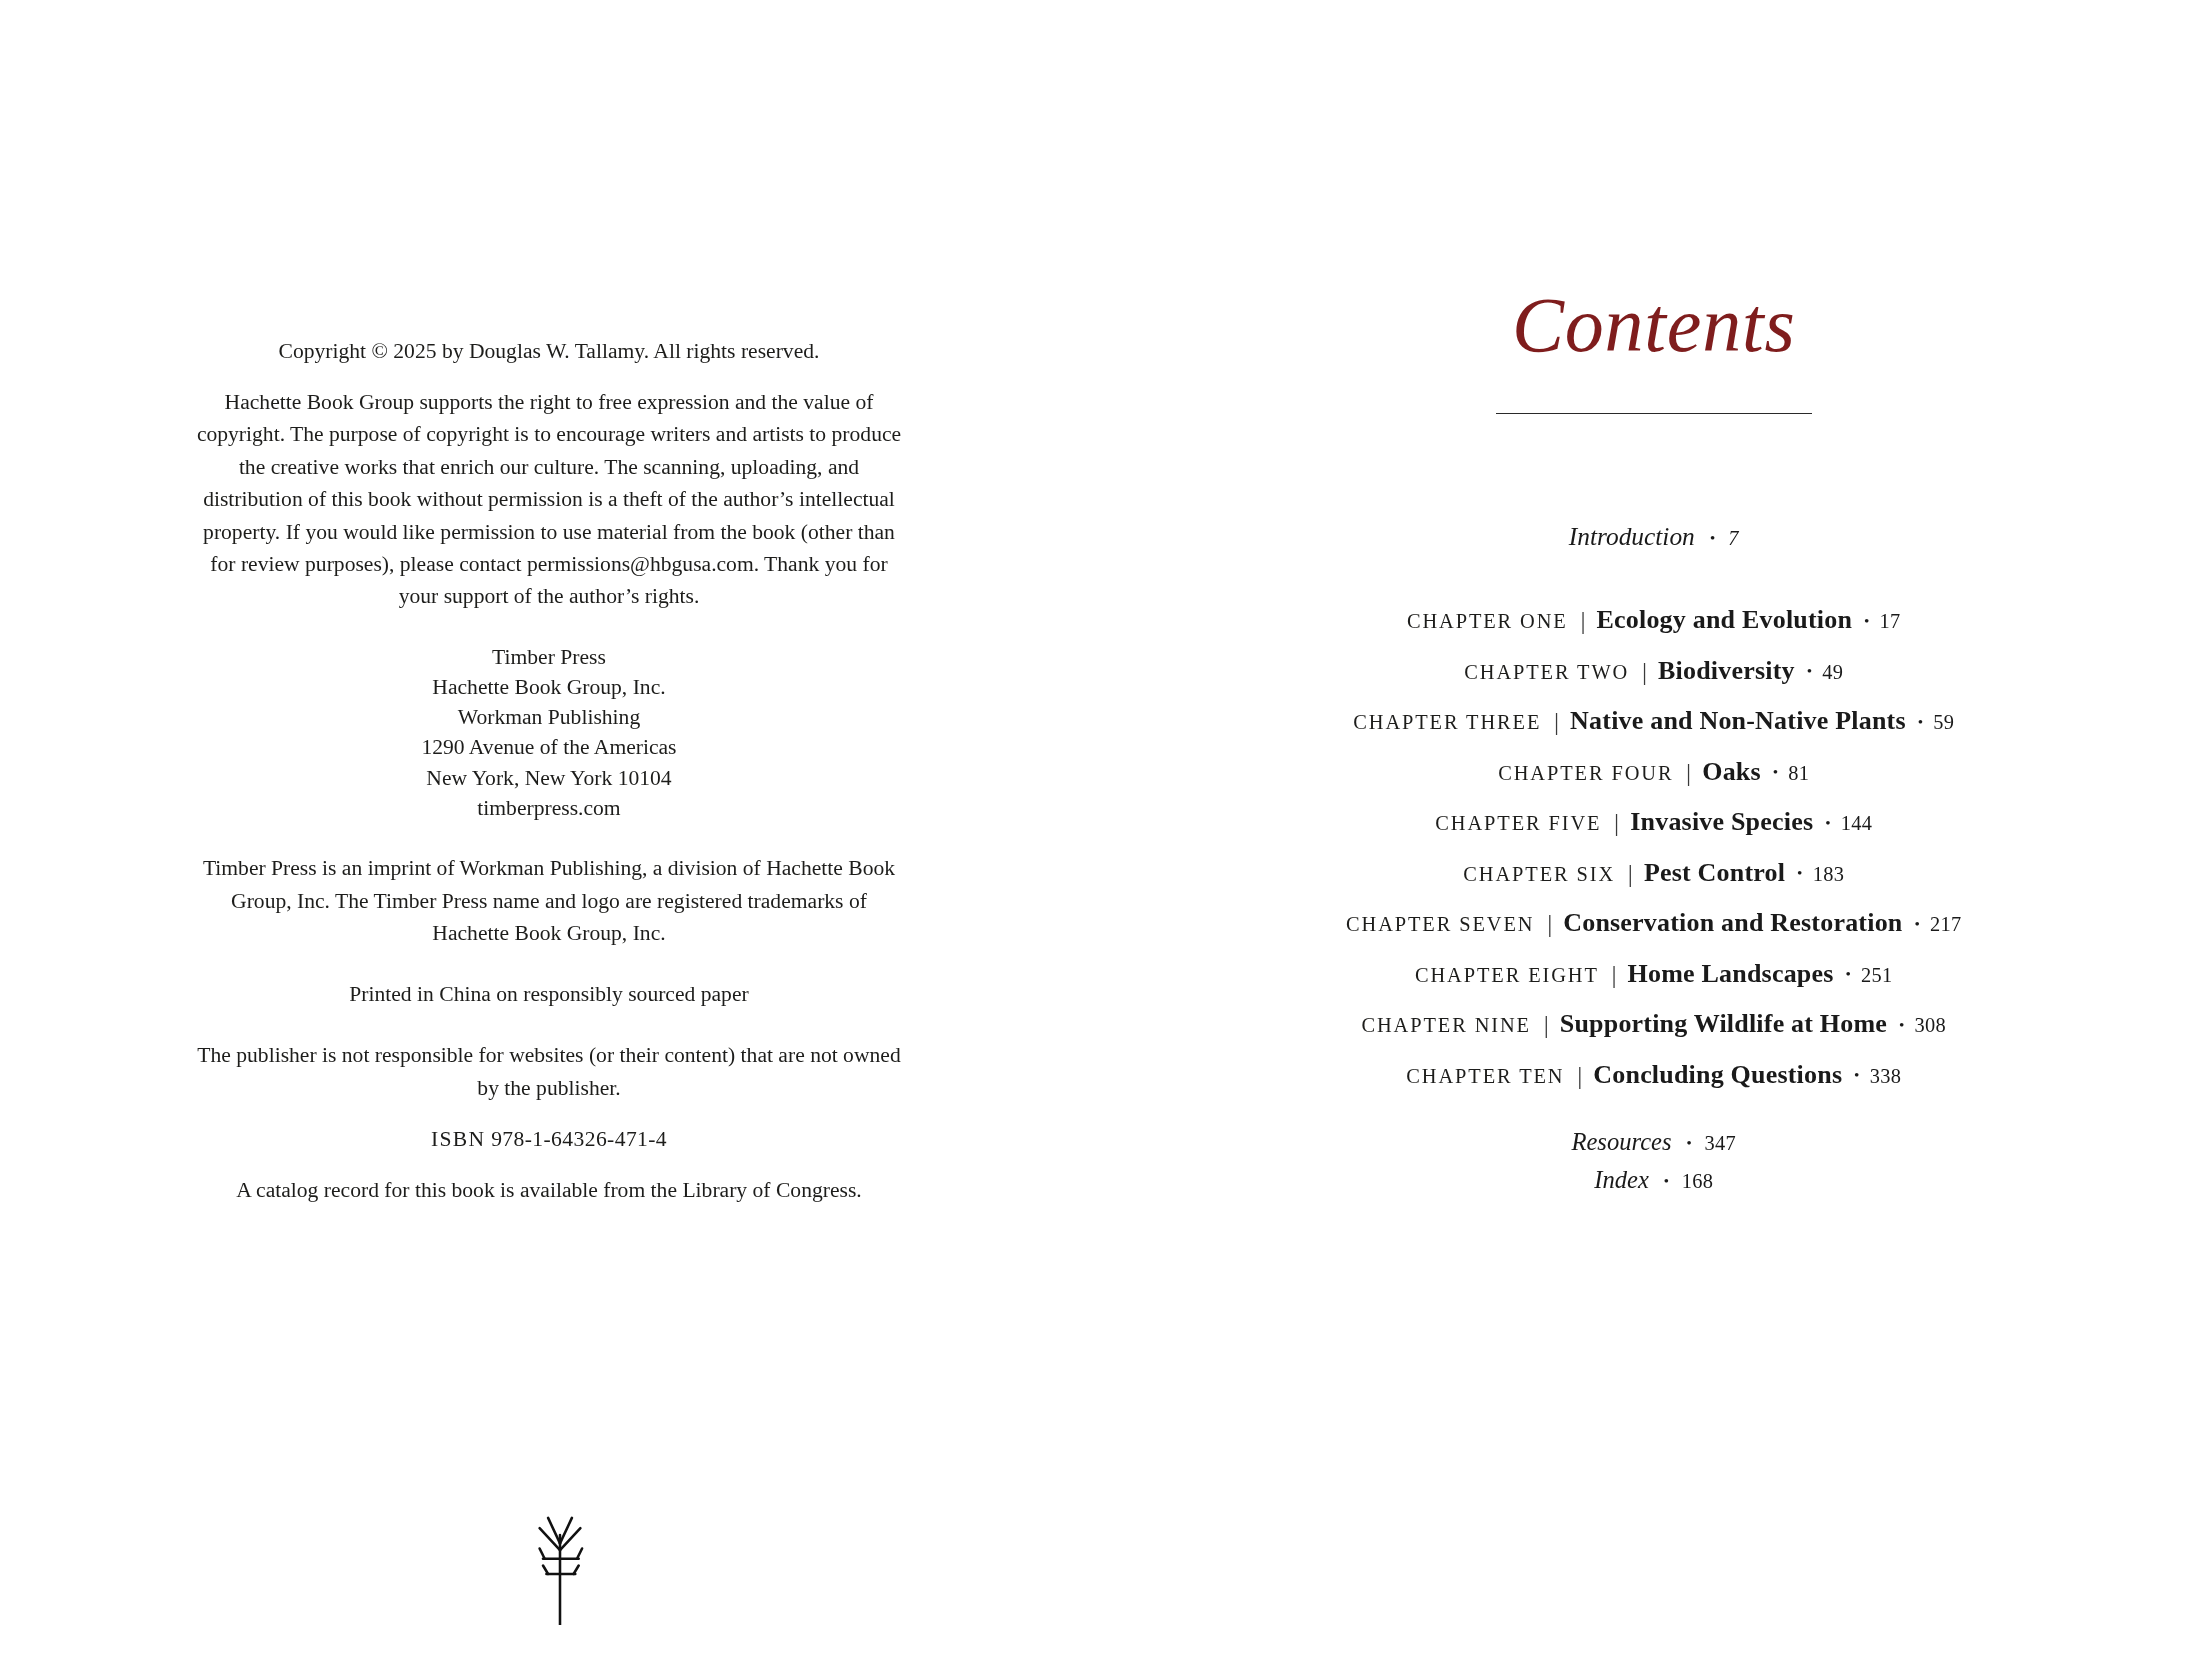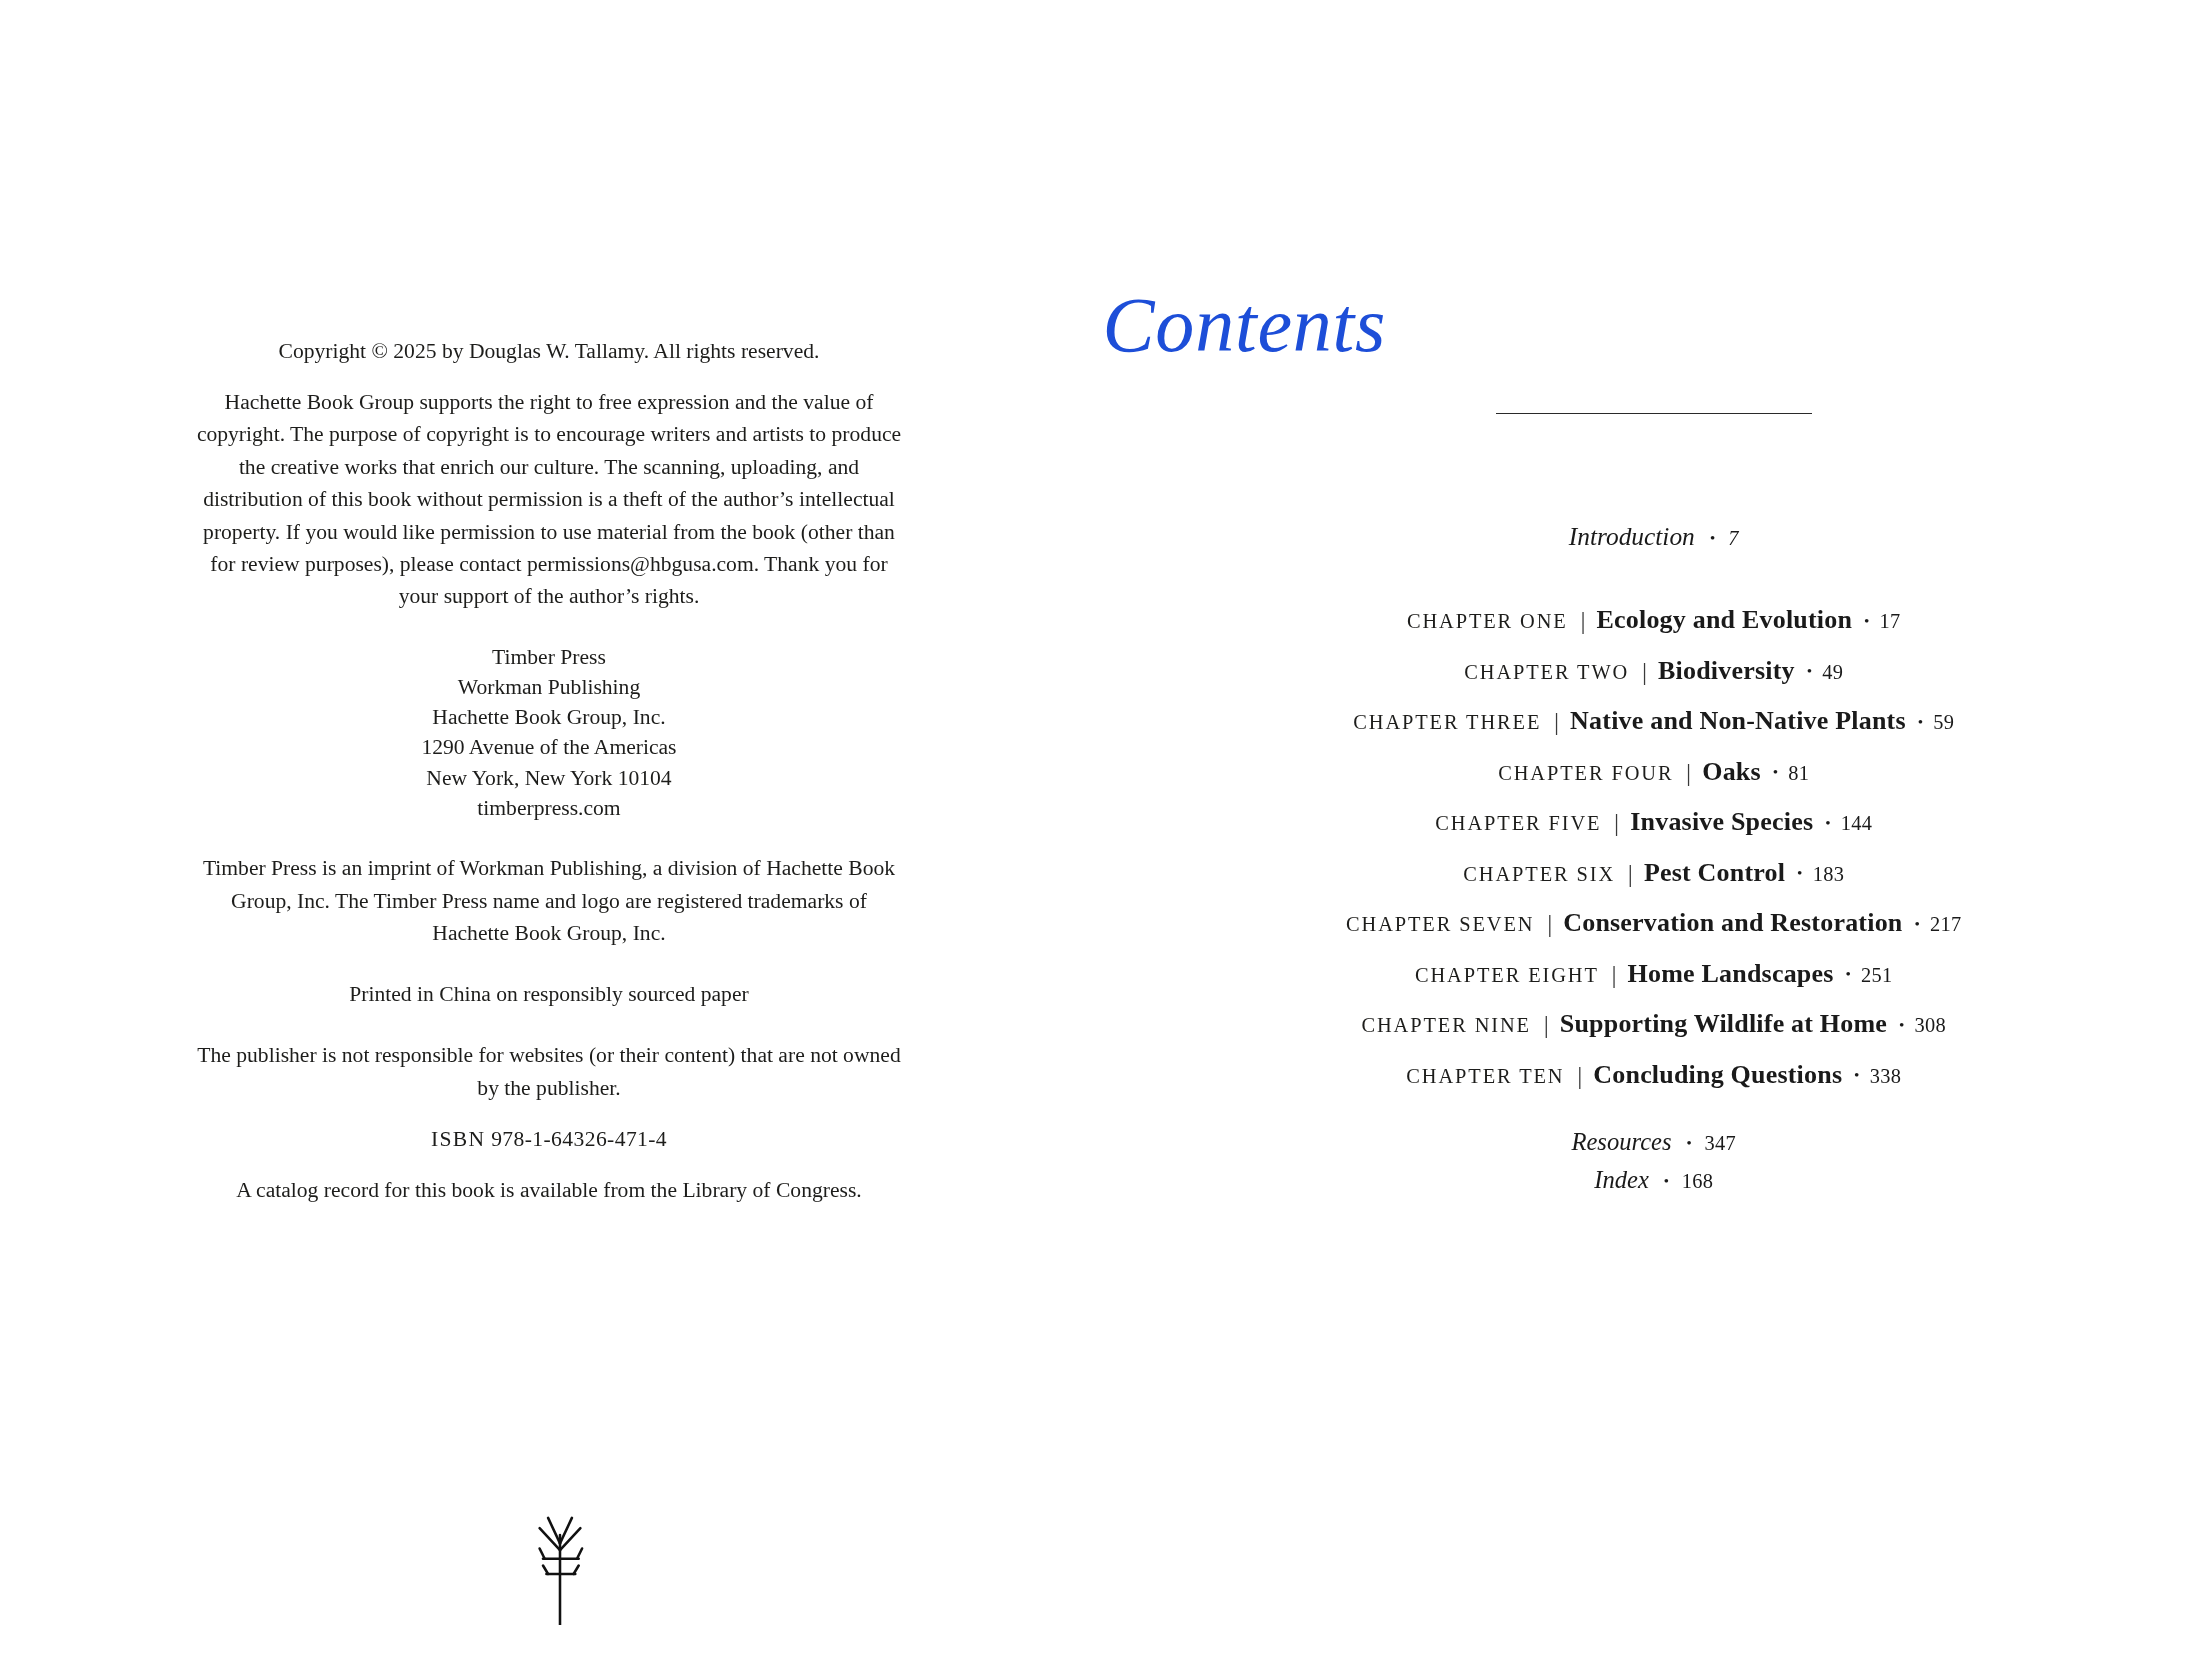--- a/index.html
+++ b/index.html
@@ -67,24 +67,24 @@
     width: 102px;
     height: 119px;
   }
 
   
   .contents-title {
     position: absolute;
     top: 280px;
     left: 0;
     width: 100%;
-    text-align: left;
+    text-align: center;
     font-size: 78px;
     font-style: italic;
-    color: #1d4ed8;
+    color: #7f1d1d;
     font-family: "Liberation Serif", serif;
     letter-spacing: 0.8px;
   }
   .title-rule {
     position: absolute;
     top: 413px;
     left: 50%;
     transform: translateX(-50%);
     width: 316px;
     height: 0.8px;
@@ -153,22 +153,22 @@
   <div class="page">
 
     <div class="copyright-block">
 
       <p>Copyright © 2025 by Douglas W. Tallamy. All rights reserved.</p>
 
       <p>Hachette Book Group supports the right to free expression and the value of copyright. The purpose of copyright is to encourage writers and artists to produce the creative works that enrich our culture. The scanning, uploading, and distribution of this book without permission is a theft of the author’s intellectual property. If you would like permission to use material from the book (other than for review purposes), please contact permissions@hbgusa.com. Thank you for your support of the author’s rights.</p>
 
       <div class="imprint-lines">
         <div>Timber Press</div>
+        <div>Hachette Book Group, Inc.</div>
         <div>Workman Publishing</div>
-        <div>Hachette Book Group, Inc.</div>
         <div>1290 Avenue of the Americas</div>
         <div>New York, New York 10104</div>
         <div>timberpress.com</div>
       </div>
 
       <p>Timber Press is an imprint of Workman Publishing, a division of Hachette Book Group, Inc. The Timber Press name and logo are registered trademarks of Hachette Book Group, Inc.</p>
 
       <div class="spacer-sm"></div>
 
       <p>Printed in China on responsibly sourced paper</p>

